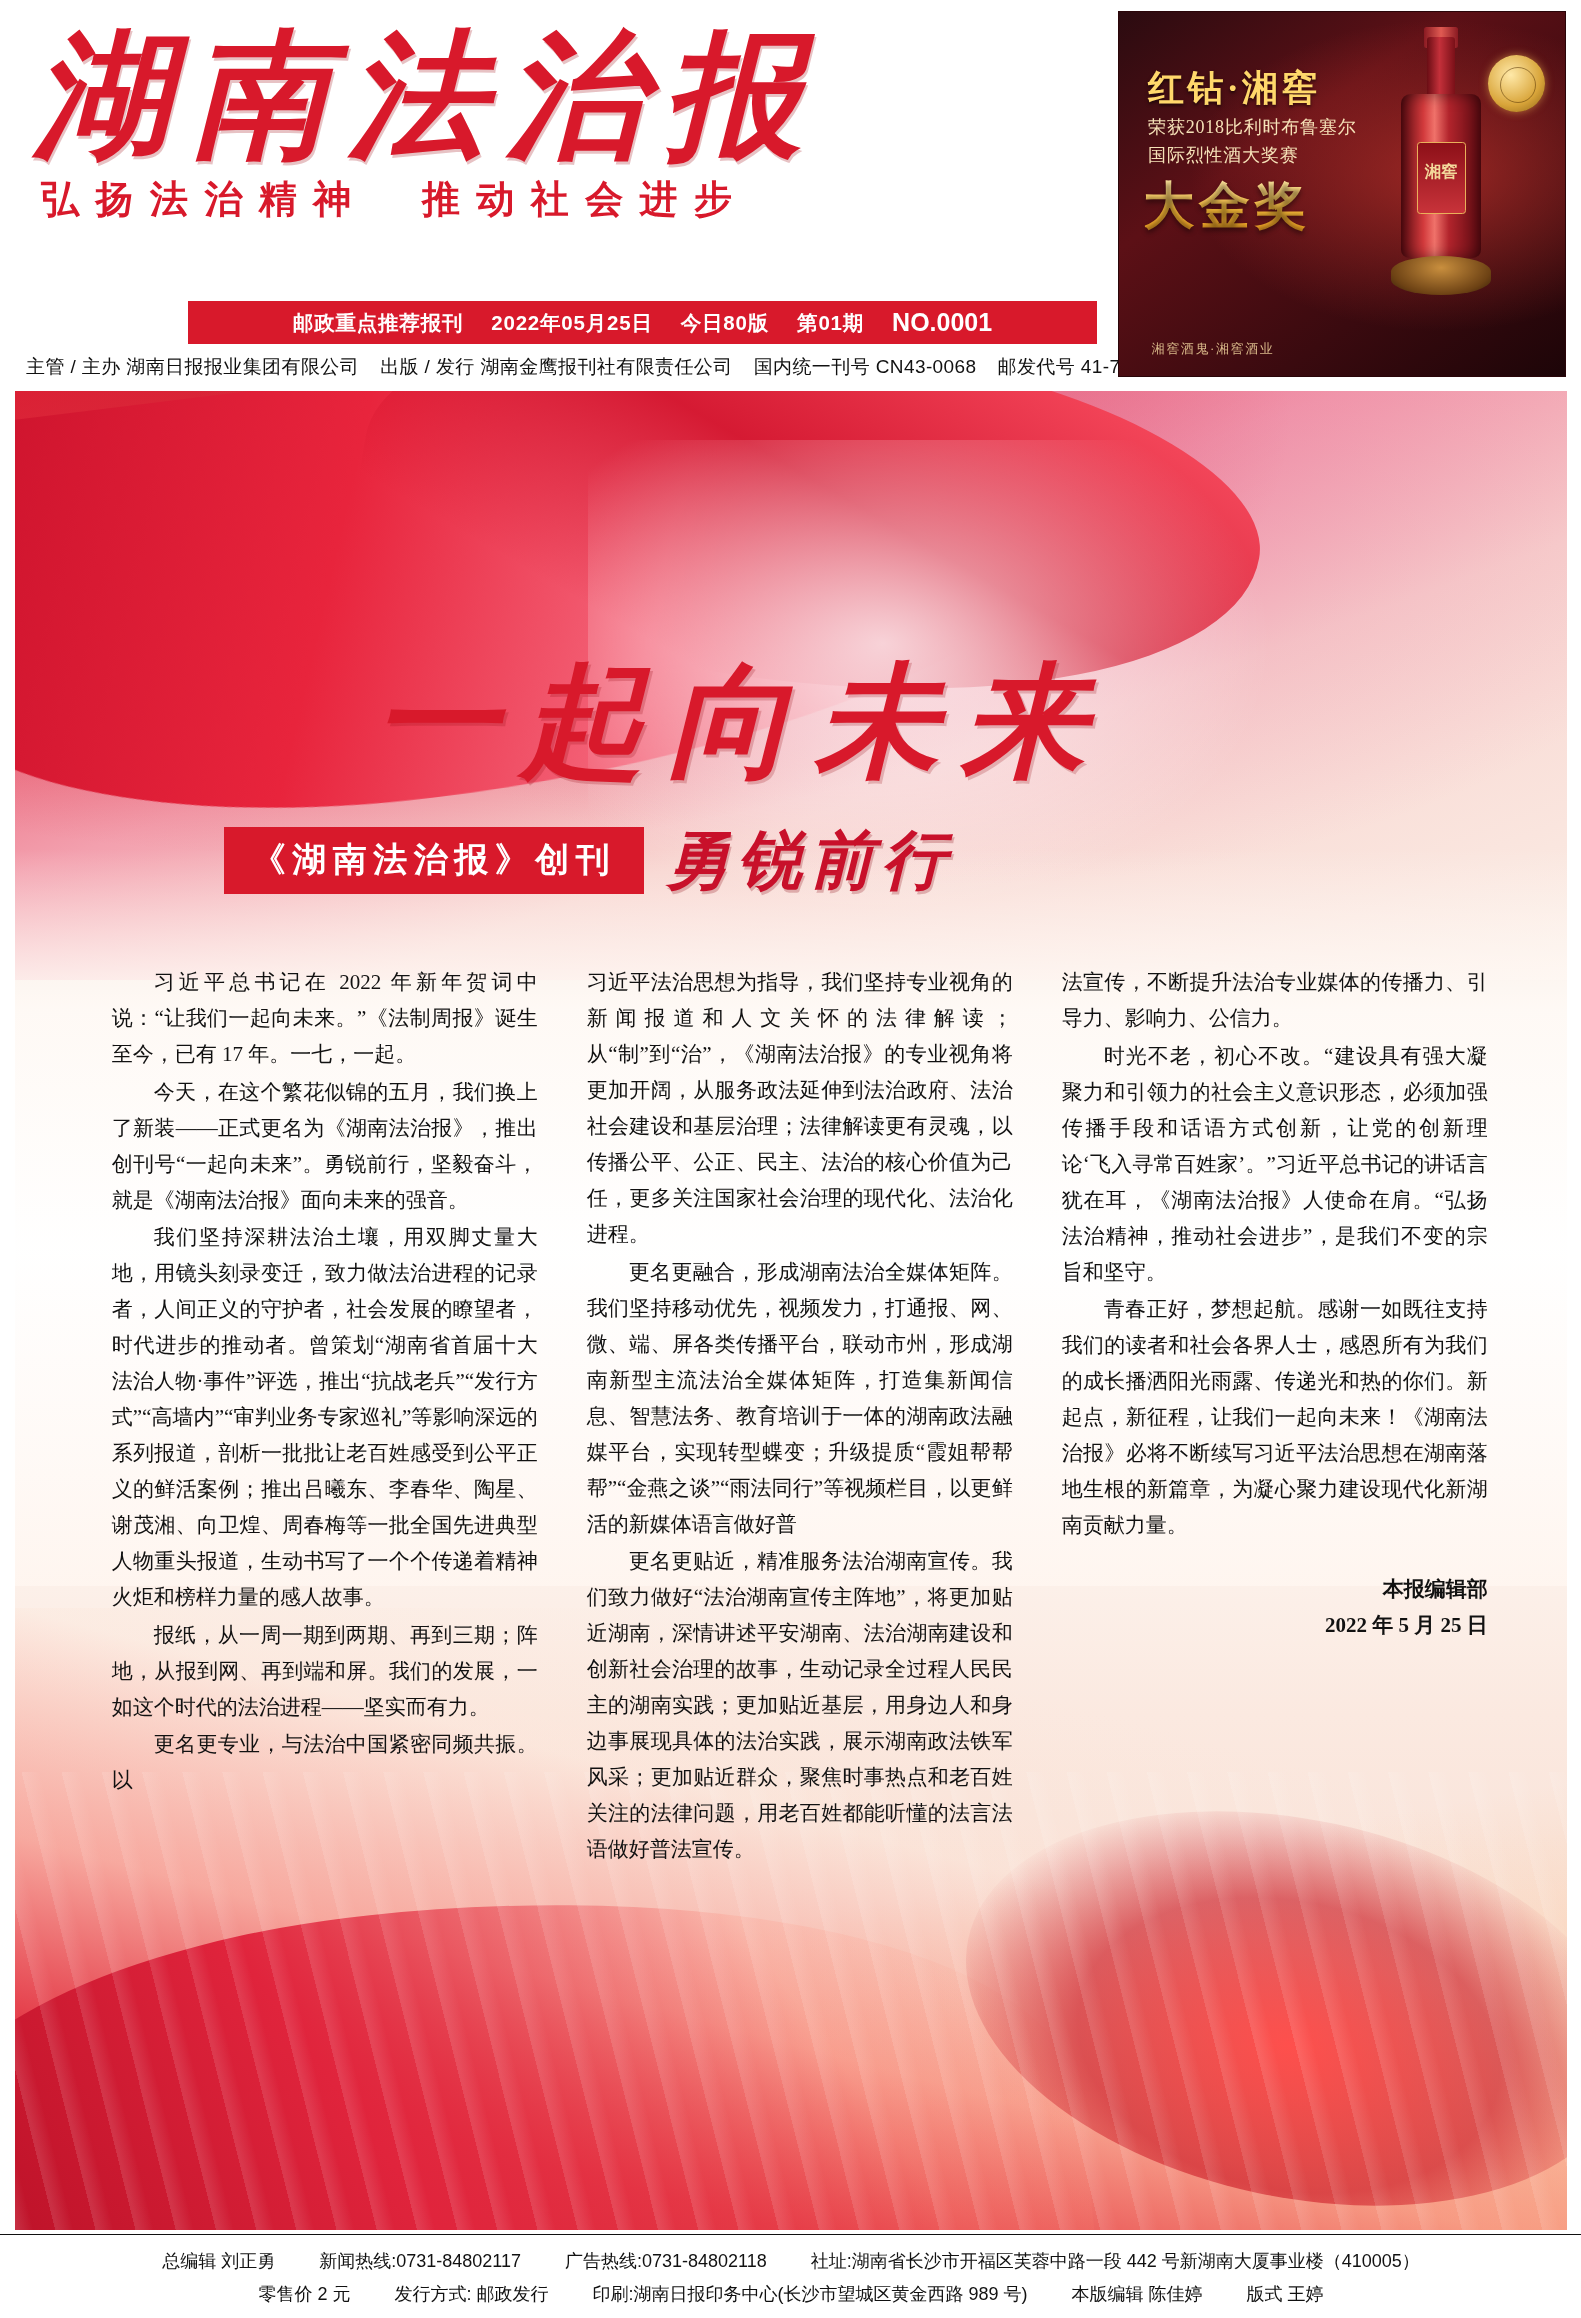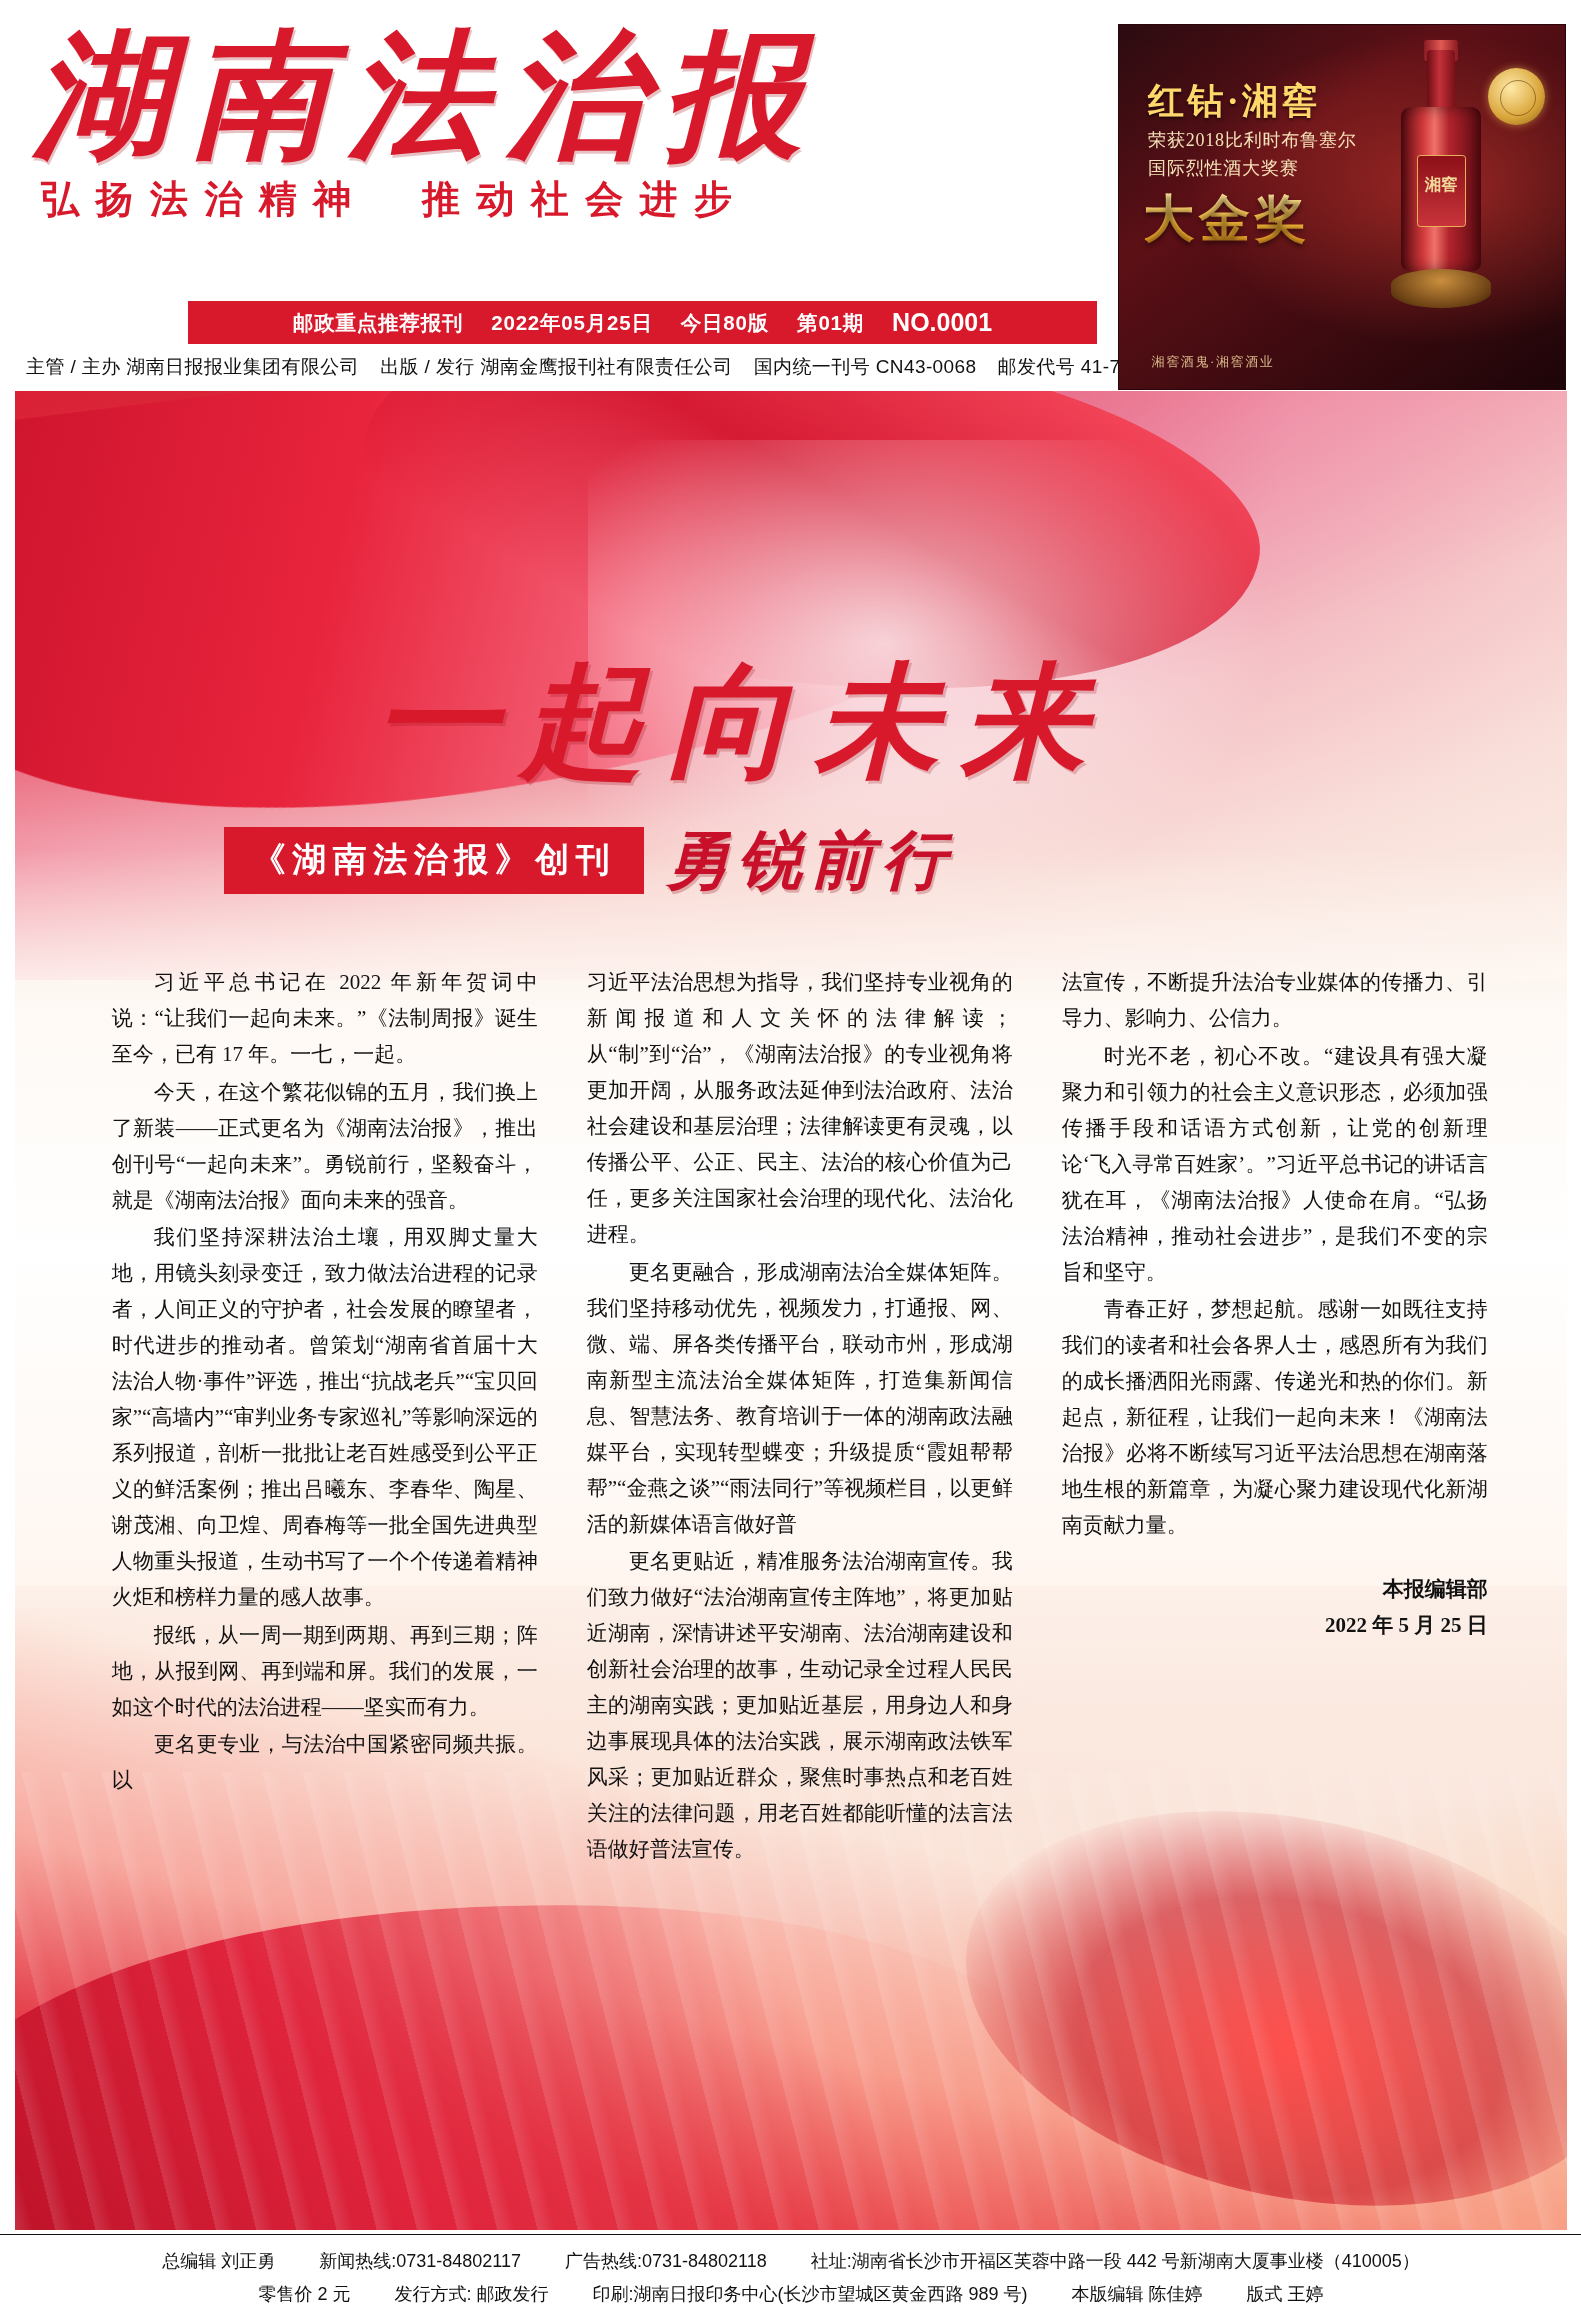--- a/index.html
+++ b/index.html
@@ -87,21 +87,21 @@
     letter-spacing: 0.4px;
     display: flex;
     gap: 21px;
     white-space: nowrap;
   }
 
   
   .ad {
     position: absolute;
     right: 16.4px;
-    top: 24px;
+    top: 11px;
     width: 446px;
     height: 364px;
     background:
       radial-gradient(ellipse at 72% 45%, rgba(220,60,50,0.55) 0%, rgba(90,10,15,0.0) 55%),
       linear-gradient(145deg, #2b0b10 0%, #5c1016 35%, #3a0a0f 70%, #1d0508 100%);
     overflow: hidden;
     border: 0.8px solid #2a0509;
   }
   .ad-title {
     position: absolute;
@@ -442,21 +442,21 @@
     <div class="hero-sub-row">
       <div class="hero-tag">《湖南法治报》创刊</div>
       <div class="hero-side">勇锐前行</div>
     </div>
 
     <div class="cols">
 
       <div class="col">
         <p>习近平总书记在 2022 年新年贺词中说：“让我们一起向未来。”《法制周报》诞生至今，已有 17 年。一七，一起。</p>
         <p>今天，在这个繁花似锦的五月，我们换上了新装——正式更名为《湖南法治报》，推出创刊号“一起向未来”。勇锐前行，坚毅奋斗，就是《湖南法治报》面向未来的强音。</p>
-        <p>我们坚持深耕法治土壤，用双脚丈量大地，用镜头刻录变迁，致力做法治进程的记录者，人间正义的守护者，社会发展的瞭望者，时代进步的推动者。曾策划“湖南省首届十大法治人物·事件”评选，推出“抗战老兵”“宝贝回家”“高墙内”“审判业务专家巡礼”等影响深远的系列报道，剖析一批批让老百姓感受到公平正义的鲜活案例；推出吕曦东、李春华、陶星、谢茂湘、向卫煌、周春梅等一批全国先进典型人物重头报道，生动书写了一个个传递着精神火炬和榜样力量的感人故事。</p>
+        <p>我们坚持深耕法治土壤，用双脚丈量大地，用镜头刻录变迁，致力做法治进程的记录者，人间正义的守护者，社会发展的瞭望者，时代进步的推动者。曾策划“湖南省首届十大法治人物·事件”评选，推出“抗战老兵”“发行方式”“高墙内”“审判业务专家巡礼”等影响深远的系列报道，剖析一批批让老百姓感受到公平正义的鲜活案例；推出吕曦东、李春华、陶星、谢茂湘、向卫煌、周春梅等一批全国先进典型人物重头报道，生动书写了一个个传递着精神火炬和榜样力量的感人故事。</p>
         <p>报纸，从一周一期到两期、再到三期；阵地，从报到网、再到端和屏。我们的发展，一如这个时代的法治进程——坚实而有力。</p>
         <p>更名更专业，与法治中国紧密同频共振。以</p>
       </div>
 
       <div class="col">
         <p class="noindent">习近平法治思想为指导，我们坚持专业视角的新闻报道和人文关怀的法律解读；从“制”到“治”，《湖南法治报》的专业视角将更加开阔，从服务政法延伸到法治政府、法治社会建设和基层治理；法律解读更有灵魂，以传播公平、公正、民主、法治的核心价值为己任，更多关注国家社会治理的现代化、法治化进程。</p>
         <p>更名更融合，形成湖南法治全媒体矩阵。我们坚持移动优先，视频发力，打通报、网、微、端、屏各类传播平台，联动市州，形成湖南新型主流法治全媒体矩阵，打造集新闻信息、智慧法务、教育培训于一体的湖南政法融媒平台，实现转型蝶变；升级提质“霞姐帮帮帮”“金燕之谈”“雨法同行”等视频栏目，以更鲜活的新媒体语言做好普</p>
         <p>更名更贴近，精准服务法治湖南宣传。我们致力做好“法治湖南宣传主阵地”，将更加贴近湖南，深情讲述平安湖南、法治湖南建设和创新社会治理的故事，生动记录全过程人民民主的湖南实践；更加贴近基层，用身边人和身边事展现具体的法治实践，展示湖南政法铁军风采；更加贴近群众，聚焦时事热点和老百姓关注的法律问题，用老百姓都能听懂的法言法语做好普法宣传。</p>
       </div>
 

